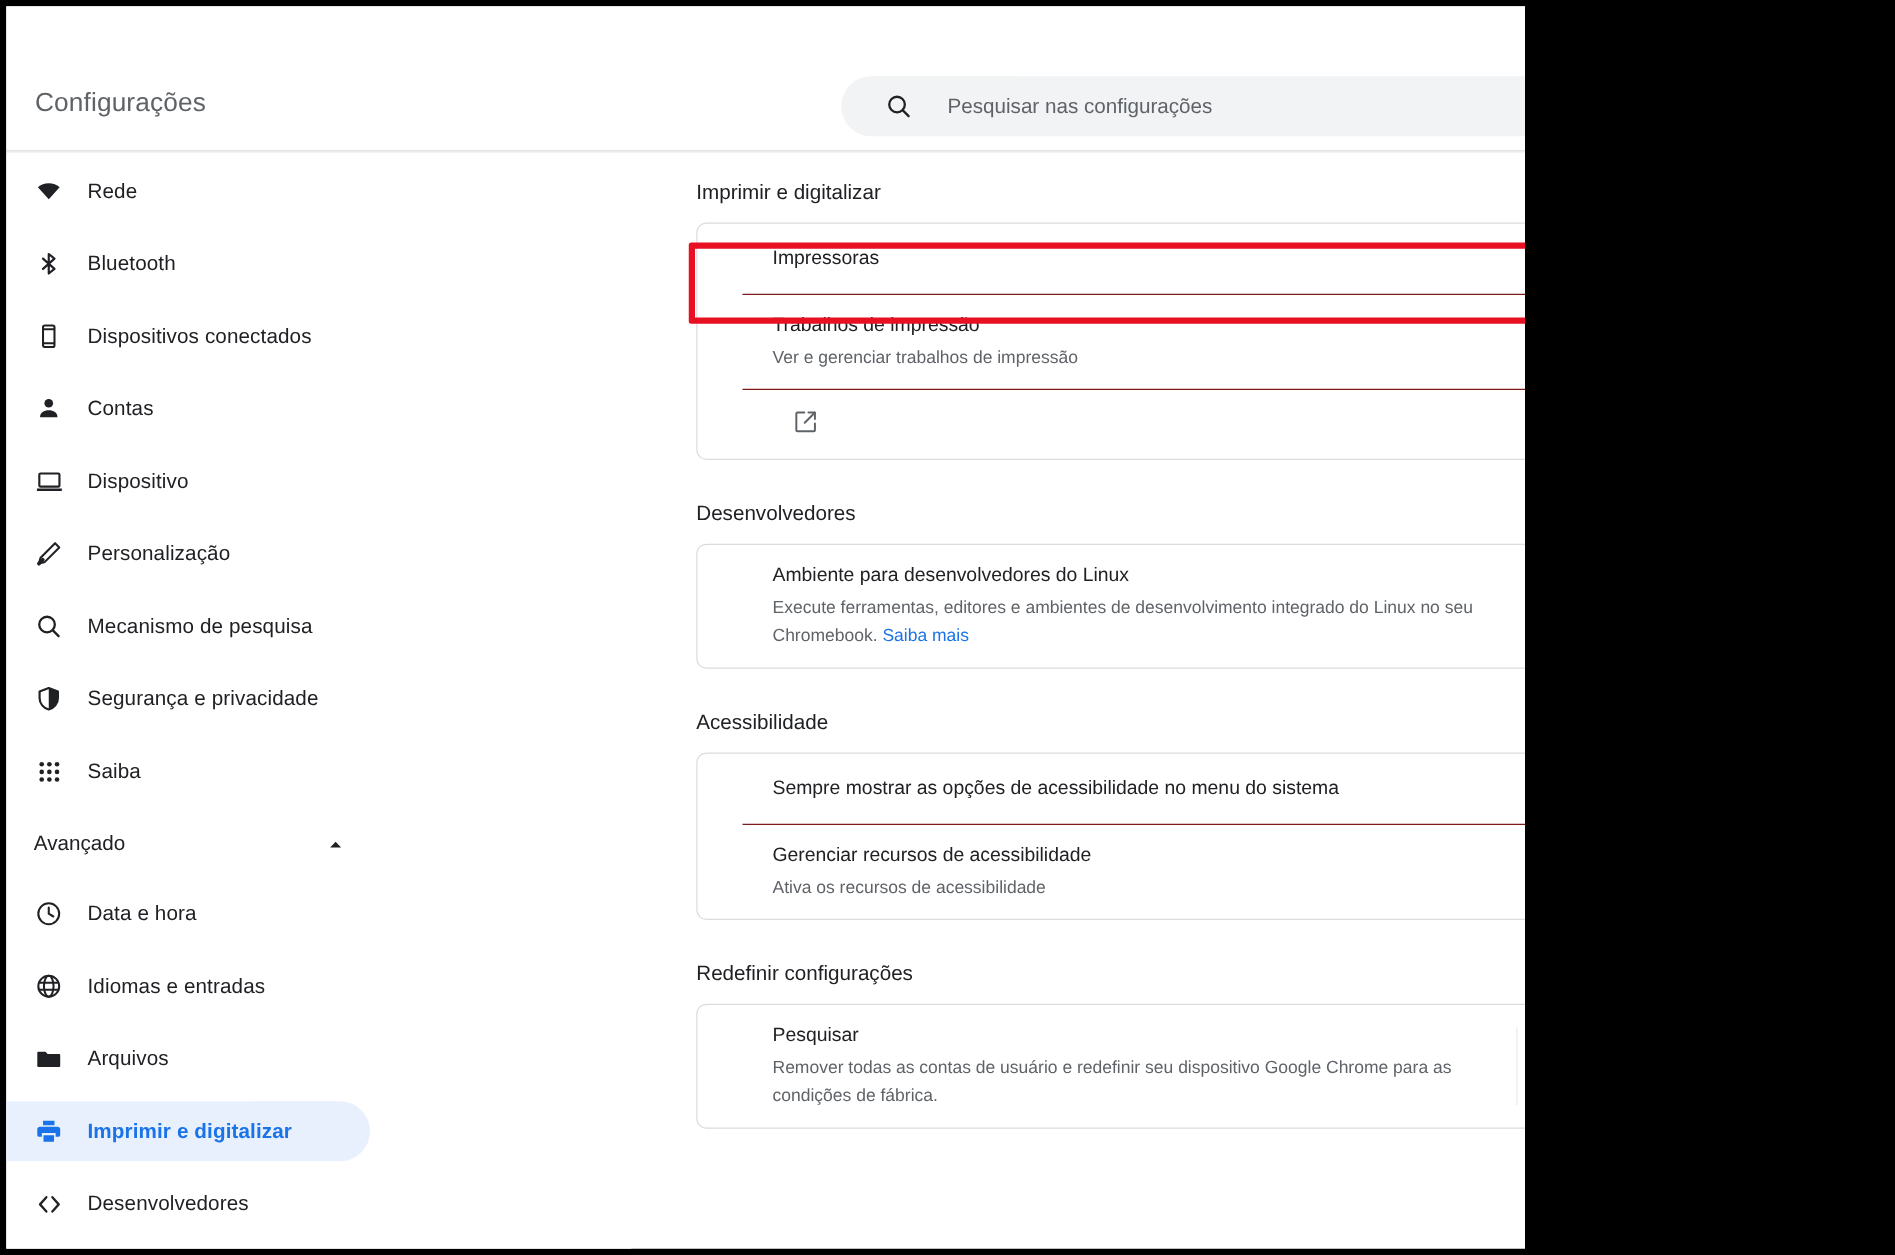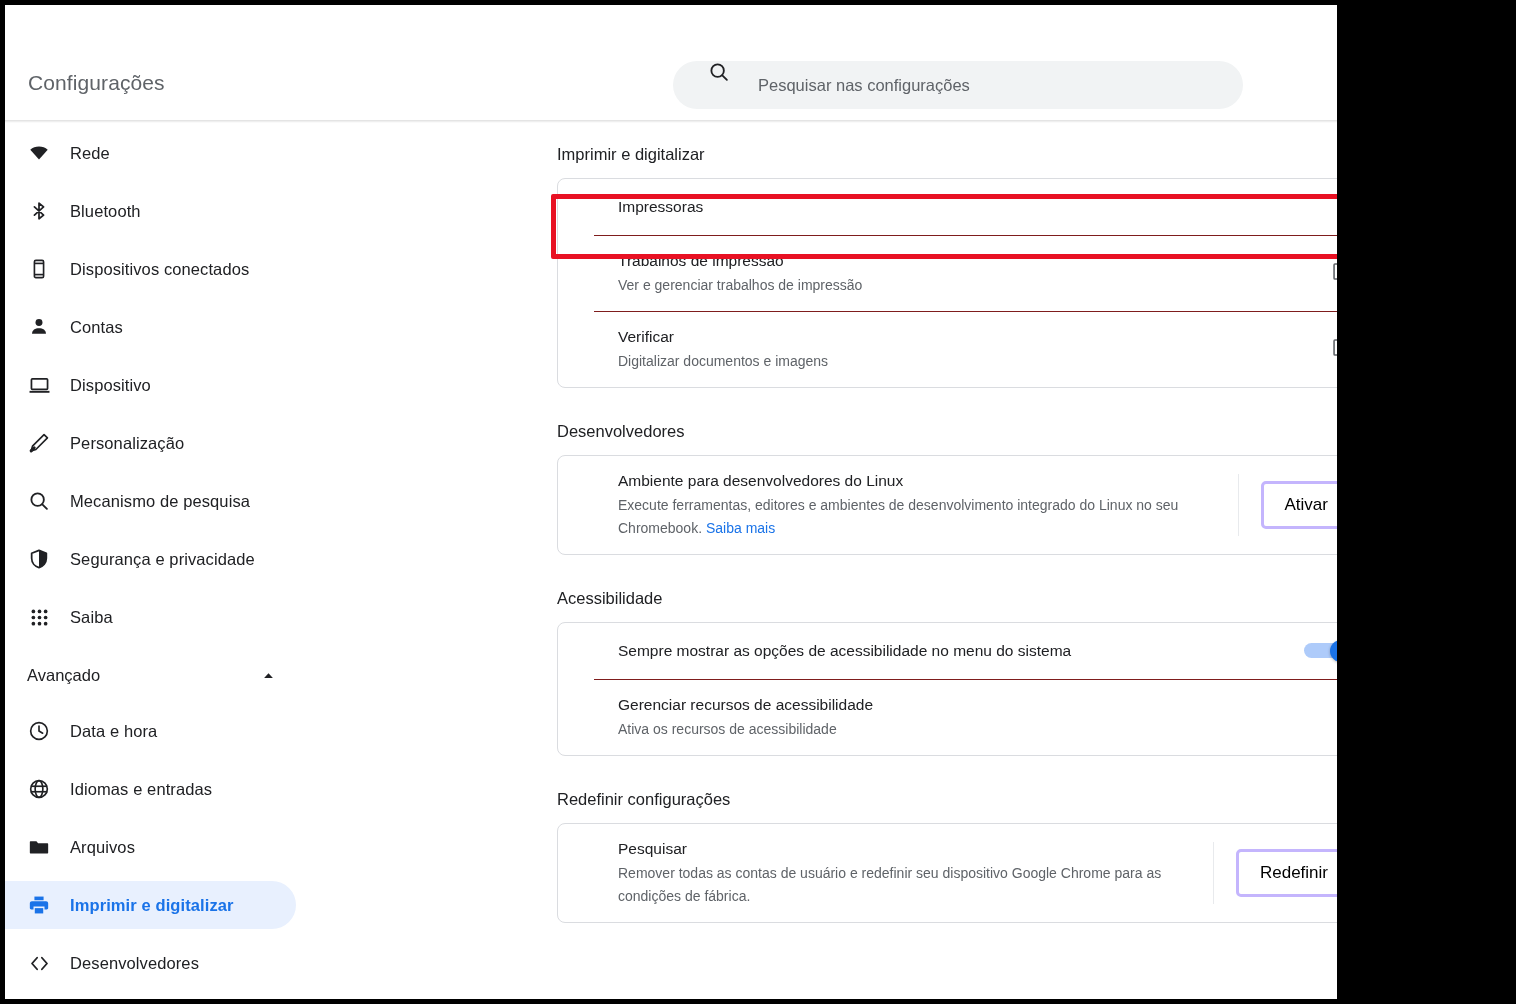--- a/index.html
+++ b/index.html
@@ -10,21 +10,21 @@
     height: 1004px;
     overflow: hidden;
     background: #000;
     font-family: "Liberation Sans", sans-serif;
   }
 
   #frame {
     position: absolute;
     left: 5px;
     top: 5px;
-    width: 1332px;
+    width: 1215px;
     height: 994px;
     background: #ffffff;
     overflow: hidden;
   }
 
   
   #header {
     position: relative;
     height: 118px;
     background: #ffffff;
@@ -50,20 +50,21 @@
 
   #search-wrap {
     position: absolute;
     left: 668px;
     top: 56px;
     width: 570px;
     height: 48px;
     background: #f1f3f4;
     border-radius: 24px;
     display: flex;
+    align-items: center;
     padding: 0 18px;
     cursor: text;
   }
   #search-wrap .s-icon {
     width: 22px; height: 22px;
     margin-left: 17px;
     flex: 0 0 auto;
     color: #202124;
     display: flex; align-items: center; justify-content: center;
   }
@@ -477,24 +478,20 @@
               <svg width="21" height="21" viewBox="0 0 24 24" fill="none" stroke="currentColor" stroke-width="1.8" stroke-linecap="round" stroke-linejoin="round">
                 <path d="M20.5 13.4v6.2c0 .6-.4 1-1 1H4.5c-.6 0-1-.4-1-1V4.5c0-.6.4-1 1-1h6.3"></path>
                 <polyline points="14.6,3.5 20.5,3.5 20.5,9.4"></polyline>
                 <line x1="20.3" y1="3.7" x2="11.2" y2="12.8"></line>
               </svg>
             </span>
           </div>
         </div>
 
         <div class="card-row">
-          <div class="row-text">
-            <div class="row-title">Verificar</div>
-            <div class="row-sub">Digitalizar documentos e imagens</div>
-          </div>
           <div class="row-end">
             <span>
               <svg width="21" height="21" viewBox="0 0 24 24" fill="none" stroke="currentColor" stroke-width="1.8" stroke-linecap="round" stroke-linejoin="round">
                 <path d="M20.5 13.4v6.2c0 .6-.4 1-1 1H4.5c-.6 0-1-.4-1-1V4.5c0-.6.4-1 1-1h6.3"></path>
                 <polyline points="14.6,3.5 20.5,3.5 20.5,9.4"></polyline>
                 <line x1="20.3" y1="3.7" x2="11.2" y2="12.8"></line>
               </svg>
             </span>
           </div>
         </div>

